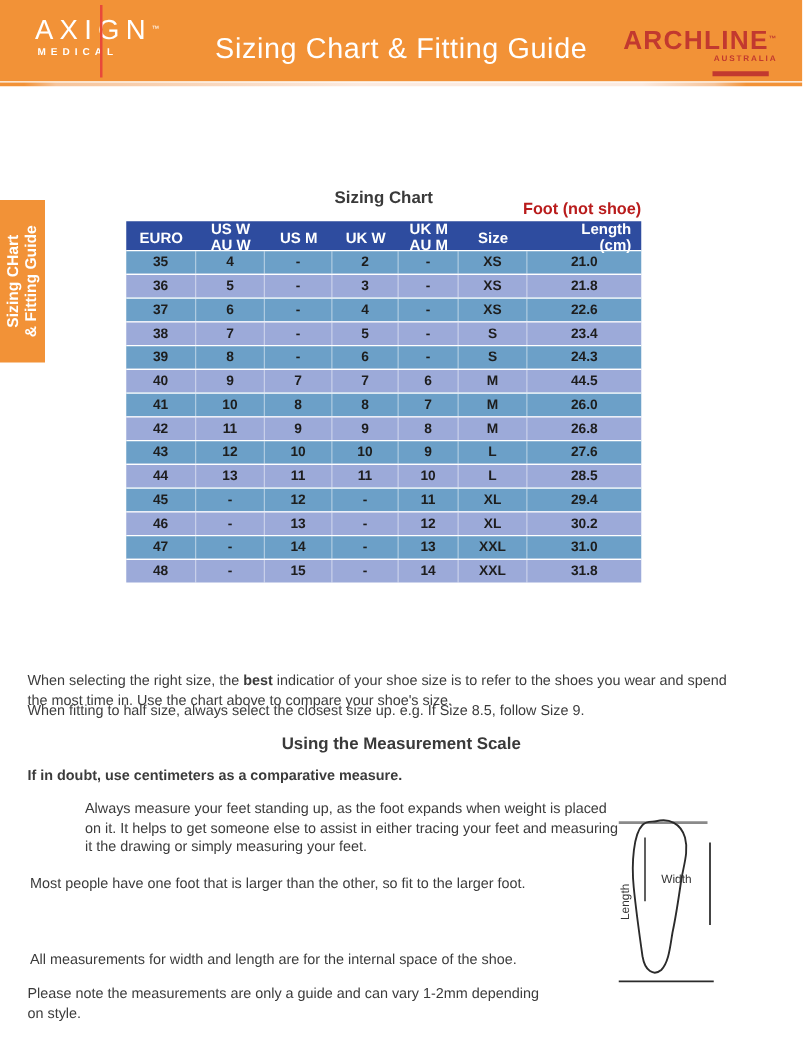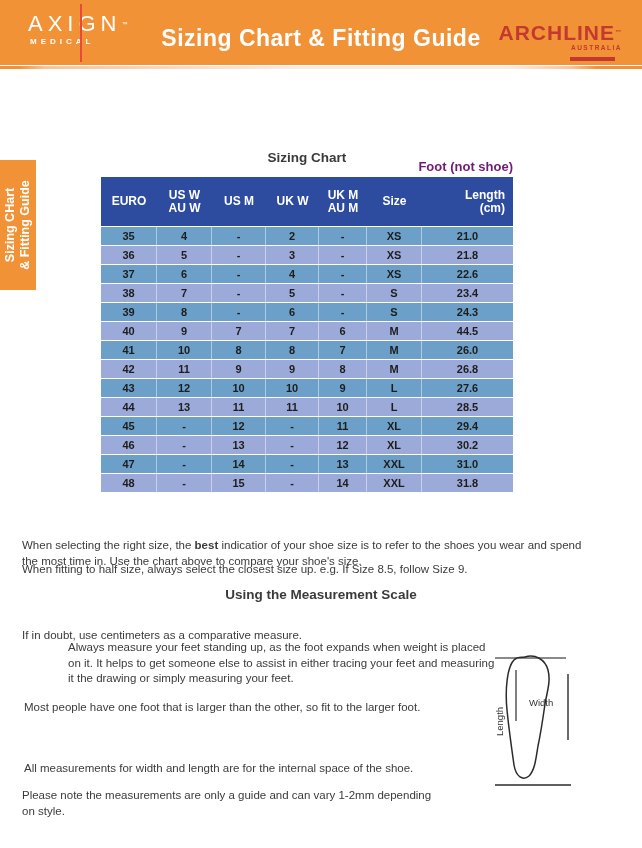--- a/index.html
+++ b/index.html
@@ -7,61 +7,61 @@
         font-family:"Liberation Sans",sans-serif;}
 
   
   .header{position:absolute;left:0;top:0;width:642px;height:65px;background:#F29237;}
   .axign{position:absolute;left:28px;top:12px;color:#fff;}
   .axign-name{font-size:22px;letter-spacing:5px;font-weight:400;line-height:24px;}
   .axign-tm{font-size:6px;vertical-align:top;letter-spacing:0;}
   .axign-sub{font-size:8px;font-weight:700;letter-spacing:4px;margin-top:1px;padding-left:2px;}
   .axign-line{position:absolute;left:80px;top:4px;width:2px;height:58px;background:#E8493A;}
   .page-title{position:absolute;left:0;right:0;top:25px;text-align:center;color:#fff;
-              font-size:23px;font-weight:700;letter-spacing:.5px;}
+              font-size:23px;font-weight:400;letter-spacing:.5px;}
   .archline{position:absolute;right:20px;top:22px;text-align:right;color:#C2392F;}
   .archline-name{font-size:21px;font-weight:700;letter-spacing:1px;line-height:21px;}
   .archline-tm{font-size:6px;vertical-align:top;}
   .archline-sub{font-size:6.5px;font-weight:700;letter-spacing:1.5px;margin-top:1px;}
   .archline-bar{position:absolute;right:27px;top:57px;width:45px;height:4px;background:#C2392F;}
   .header-rule{position:absolute;left:0;top:66px;width:642px;height:3px;
       background:linear-gradient(90deg,#F29237 0%,#F29237 3%,#F6C49A 7%,#FBEAE0 45%,
                  #FBEAE0 80%,#F6C49A 89%,#F29237 93%,#F29237 100%);}
 
   
   .side-tab{position:absolute;left:0;top:160px;width:36px;height:130px;background:#F29237;}
   .side-tab-text{position:absolute;top:50%;left:50%;transform:translate(-50%,-50%) rotate(-90deg);
       width:132px;text-align:center;color:#fff;font-weight:700;font-size:12.5px;line-height:15px;
       white-space:nowrap;}
 
   
   .h-sizing{position:absolute;left:101px;top:150px;width:412px;text-align:center;
             font-size:13.5px;font-weight:700;color:#3A3A3A;}
-  .foot-note{position:absolute;right:129px;top:159px;font-size:13px;font-weight:700;color:#701a75;}
+  .foot-note{position:absolute;right:129px;top:159px;font-size:13px;font-weight:700;color:#b91c1c;}
   .size-table{position:absolute;left:101px;top:177px;width:412px;}
   .thead,.trow{display:grid;grid-template-columns:56px 55px 54px 53px 48px 55px 91px;box-sizing:border-box;}
-  .thead{background:#2E4C9F;color:#fff;font-weight:700;font-size:12px;height:49px;
+  .thead{background:#2E4C9F;color:#fff;font-weight:700;font-size:12px;height:23px;
          align-items:center;text-align:center;line-height:13px;white-space:pre-line;}
   .thead .hcell:last-child{text-align:right;padding-right:8px;}
   .trow{height:19px;font-weight:700;font-size:11px;color:#1d1d1d;border-top:1px solid #fff;}
   .trow.odd{background:#6CA0C8;}
   .trow.even{background:#9CAAD9;}
   .tcell{display:flex;align-items:center;justify-content:center;height:100%;
          border-right:1px solid rgba(255,255,255,.45);box-sizing:border-box;}
   .tcell:last-child{border-right:none;}
 
   
   .h-center{position:absolute;left:0;right:0;text-align:center;font-size:13.5px;
             font-weight:700;color:#3A3A3A;}
   .para{position:absolute;font-size:11.5px;line-height:15.5px;color:#3B3B3B;white-space:pre-line;}
   .h-fitting{top:491px;}
   .p-f1{left:22px;top:520px;width:606px;margin-top:18px;}
   .p-f2{left:22px;top:562px;width:606px;}
   .h-measure{top:587px;text-align:center;}
-  .p-m1{left:22px;top:628px;width:560px;}
+  .p-m1{left:22px;top:614px;width:560px;font-weight:bold;}
   .p-m2{left:22px;top:640px;width:560px;margin-left:46px;}
   .p-m3{left:24px;top:700px;width:470px;}
   .p-m4{left:24px;top:761px;width:470px;}
   .p-m5{left:22px;top:788px;width:470px;}
 
   
   .foot-diagram{position:absolute;left:492px;top:648px;width:85px;height:145px;}
 </style>
 </head>
 <body>

